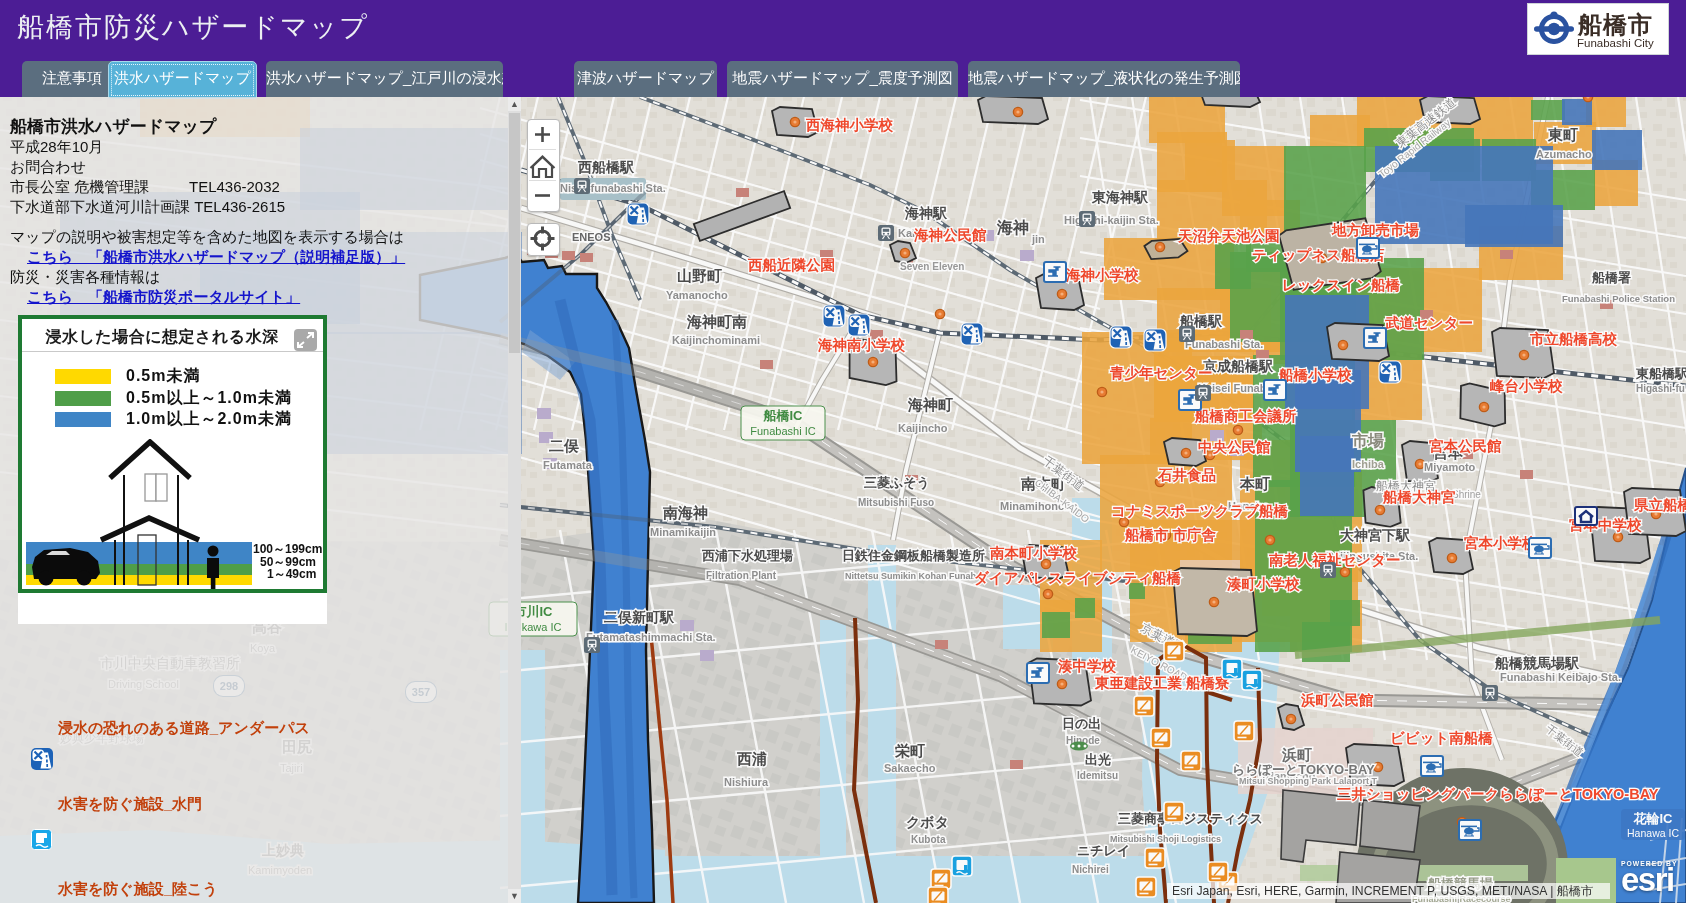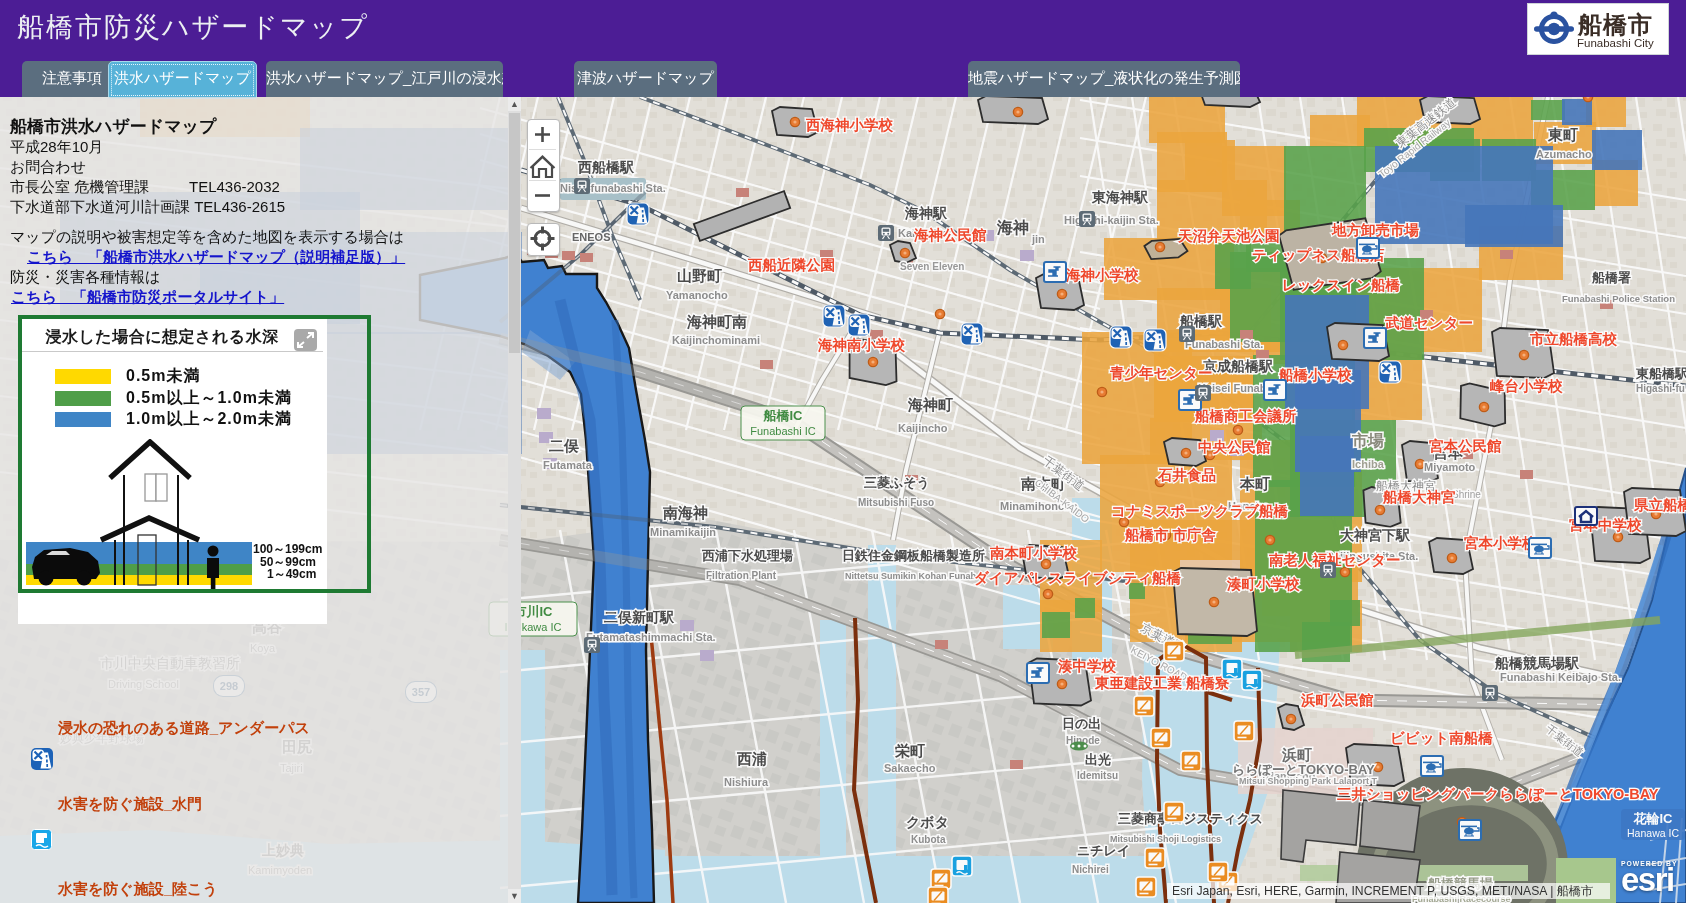--- a/index.html
+++ b/index.html
@@ -11,21 +11,21 @@
 #logo .jp{position:absolute;left:50px;top:5px;font-size:24px;font-weight:bold;color:#3a2d26;letter-spacing:1px;}
 #logo .en{position:absolute;left:49px;top:33px;font-size:11.5px;color:#3a2d26;}
 .tab{position:absolute;top:61px;height:36px;box-sizing:border-box;background:#5b6e7f;color:#fff;font-size:15px;text-align:center;border-radius:5px 5px 0 0;line-height:34px;white-space:nowrap;overflow:hidden;}
 #tabact{height:38px;background:#57b2d8;border:1px solid #a8d8ea;outline:1px dotted #e8f6fb;outline-offset:-4px;line-height:32px;}
 #sidebar{position:absolute;left:0;top:97px;width:508px;height:806px;background:rgba(230,229,227,0.8);color:#111;font-size:15px;}
 #sidebar .ln{position:absolute;left:10px;white-space:nowrap;}
 a.lk{color:#1414cc;font-weight:bold;text-decoration:underline;}
 #sbar{position:absolute;left:508px;top:97px;width:13px;height:806px;background:#dedede;}
 #sbar .btn{position:absolute;left:0;width:13px;height:14px;background:#ebebeb;color:#555;font-size:9px;text-align:center;line-height:14px;}
 #legend{position:absolute;left:18px;top:218px;width:309px;height:309px;background:#fff;}
-#lgbox{position:absolute;left:0;top:0;width:301px;height:270px;border:4px solid #1e7a32;padding-left:44px;}
+#lgbox{position:absolute;left:0;top:0;width:301px;height:270px;border:4px solid #1e7a32;}
 #lgbox .ttl{position:absolute;left:0;top:8px;width:280px;text-align:center;font-size:16px;font-weight:bold;color:#1a1a1a;letter-spacing:0.5px;}
 #lgbox .sep{position:absolute;left:0;top:32px;width:301px;border-bottom:1px solid #c9c9c9;}
 #lgbox .xic{position:absolute;left:272px;top:10px;width:23px;height:22px;background:#a9a9a9;border-radius:4px;}
 .sw{position:absolute;left:33px;width:56px;height:15px;}
 .swl{position:absolute;left:104px;font-size:16px;font-weight:bold;color:#111;letter-spacing:1px;white-space:nowrap;}
 .itm{position:absolute;left:10px;font-weight:bold;font-size:15px;white-space:nowrap;color:#c2410c;margin-left:48px;}
 #attr{position:absolute;left:1167px;top:883px;width:443px;height:16px;background:rgba(255,255,255,0.72);color:#323232;font-size:12.2px;line-height:16px;padding-left:5px;box-sizing:border-box;white-space:nowrap;overflow:hidden;}
 #esri{position:absolute;left:1621px;top:860px;color:#fff;text-shadow:0 1px 3px rgba(0,0,0,.45);}
 #esri .pb{font-size:6.8px;letter-spacing:1px;font-weight:bold;}
 #esri .eg{font-size:33px;font-weight:bold;letter-spacing:-1.5px;line-height:25px;}
@@ -680,32 +680,33 @@
       <circle cx="21" cy="22" r="6.2" fill="#2a52a0"></circle>
       <circle cx="21" cy="8" r="3.6" fill="#2a52a0"></circle>
     </svg>
     <div class="jp">船橋市</div>
         <div class="en">Funabashi City</div>
   </div>
   <div class="tab" style="left:22px;width:100px;">注意事項</div>
   <div class="tab" id="tabact" style="left:108px;width:149px;">洪水ハザードマップ</div>
   <div class="tab" style="left:266px;width:237px;">洪水ハザードマップ_江戸川の浸水想定区域</div>
   <div class="tab" style="left:574px;width:143px;">津波ハザードマップ</div>
+  <div class="tab" style="left:727px;width:231px;">地震ハザードマップ_震度予測図</div>
   <div class="tab" style="left:968px;width:272px;">地震ハザードマップ_液状化の発生予測図</div>
 </div>
 <div id="sidebar">
   <div class="ln" style="top:18px;font-size:17px;font-weight:bold;">船橋市洪水ハザードマップ</div>
   <div class="ln" style="top:41px;">平成28年10月</div>
   <div class="ln" style="top:61px;">お問合わせ</div>
   <div class="ln" style="top:81px;">市長公室 危機管理課<span style="position:absolute;left:179px;">TEL436-2032</span></div>
   <div class="ln" style="top:101px;">下水道部下水道河川計画課 TEL436-2615</div>
   <div class="ln" style="top:151px;left:27px;"><a class="lk">こちら　「船橋市洪水ハザードマップ（説明補足版）」</a></div>
   <div class="ln" style="top:131px;">マップの説明や被害想定等を含めた地図を表示する場合は</div>
   <div class="ln" style="top:171px;">防災・災害各種情報は</div>
-  <div class="ln" style="top:191px;left:11px;"><a class="lk">こちら　「船橋市防災ポータルサイト」</a></div>
+  <div class="ln" style="top:191px;left:27px;"><a class="lk">こちら　「船橋市防災ポータルサイト」</a></div>
   <div id="legend">
     <div id="lgbox">
       <div class="ttl">浸水した場合に想定される水深</div>
       <div class="sep"></div>
       <div class="xic"><svg width="23" height="22" viewBox="0 0 23 22">
               <g stroke="#fff" stroke-width="2" fill="none">
                 <path d="M13 9 L19 4 M14 4 H19 V9 M10 13 L4 18 M9 18 H4 V13"></path>
               </g>
             </svg></div>
       <div class="sw" style="top:50px;background:#ffd900;"></div>

